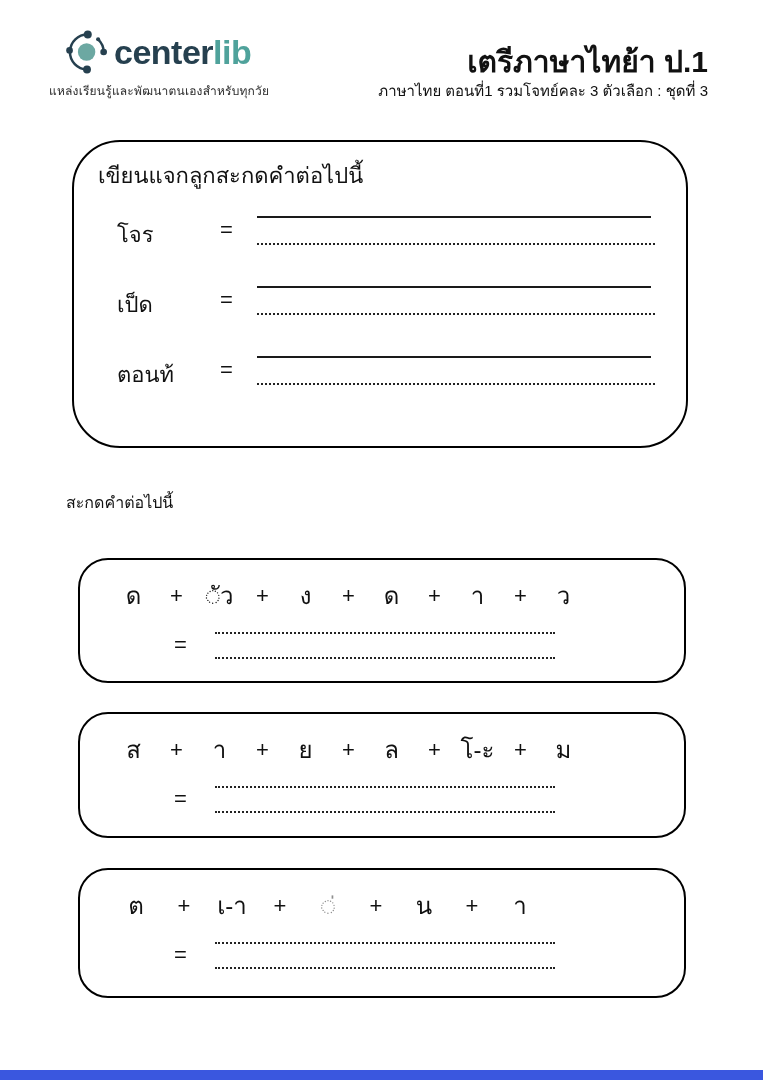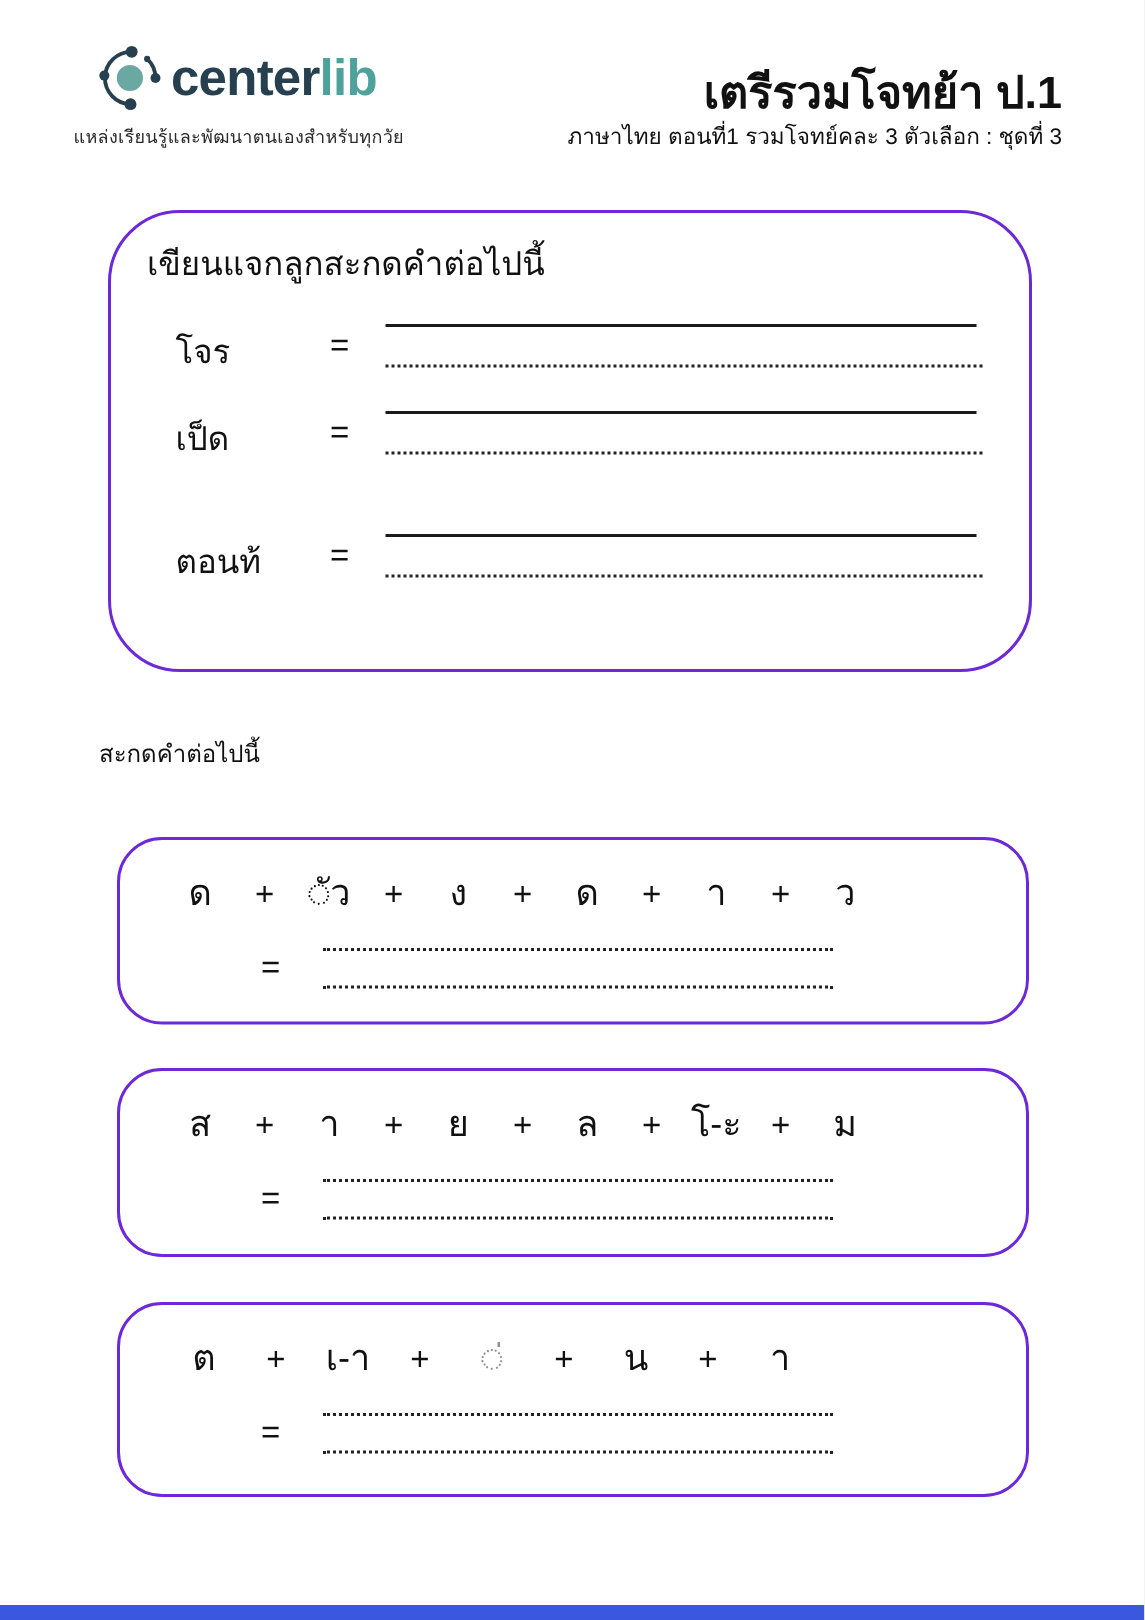--- a/index.html
+++ b/index.html
@@ -14,21 +14,21 @@
     color: #111;
   }
   
   .logo { position: absolute; left: 64px; top: 28px; display: flex; align-items: center; }
   .logo svg { width: 46px; height: 48px; }
   .logo-text { font-size: 34px; font-weight: 600; letter-spacing: -0.5px; margin-left: 4px; }
   .tagline { position: absolute; left: 49px; top: 81px; font-size: 12px; color: #2b2b2b; letter-spacing: 0.2px; text-align: right; }
   .title { position: absolute; right: 55px; top: 38px; font-size: 30px; font-weight: 700; text-align: right; }
   .subtitle { position: absolute; right: 55px; top: 79px; font-size: 15px; text-align: right; }
   
-  .box { position: absolute; border: 2px solid #6d28d9; background: #fff; }
+  .box { position: absolute; border: 2px solid #000000; background: #fff; }
   .box1 { left: 72px; top: 140px; width: 616px; height: 308px; border-radius: 48px; }
   .spellbox { left: 78px; width: 608px; border-radius: 30px; }
   .box2 { top: 558px; height: 125px; }
   .box3 { top: 712px; height: 126px; }
   .box4 { top: 868px; height: 130px; }
   .box1-label { position: absolute; left: 24px; top: 16px; font-size: 22px; }
   
   .s1-row { position: absolute; left: 0; right: 0; height: 36px; }
   .s1-word { position: absolute; left: 43px; top: 1px; font-size: 22px; font-family: Liberation Serif, serif; }
   .s1-eq { position: absolute; left: 146px; top: 1px; font-size: 22px; }
@@ -60,34 +60,34 @@
       <circle cx="30" cy="7" r="5" fill="#26404F"></circle>
       <circle cx="43" cy="13" r="2.6" fill="#26404F"></circle>
       <circle cx="50" cy="29" r="4.2" fill="#26404F"></circle>
       <circle cx="29" cy="51" r="5" fill="#26404F"></circle>
       <circle cx="7" cy="27" r="4.2" fill="#26404F"></circle>
     </svg>
     <div class="logo-text"><span style="color: rgb(38, 64, 79);">center</span><span style="color: rgb(79, 162, 155);">lib</span></div>
   </div>
   <div class="tagline">แหล่งเรียนรู้และพัฒนาตนเองสำหรับทุกวัย</div>
 
-  <div class="title">เตรีรวมโจทย้า ป.1</div>
+  <div class="title">เตรีภาษาไทย้า ป.1</div>
   <div class="subtitle">ภาษาไทย ตอนที่1 รวมโจทย์คละ 3 ตัวเลือก : ชุดที่ 3</div>
 
   <div class="box box1">
     <div class="box1-label">เขียนแจกลูกสะกดคำต่อไปนี้</div>
 
     <div class="s1-row" style="top:74px">
       <span class="s1-word">โจร</span>
       <span class="s1-eq">=</span>
       <div class="s1-solid"></div>
       <div class="s1-dotted"></div>
     </div>
 
-    <div class="s1-row" style="top:132px">
+    <div class="s1-row" style="top:144px">
       <span class="s1-word">เป็ด</span>
       <span class="s1-eq">=</span>
       <div class="s1-solid"></div>
       <div class="s1-dotted"></div>
     </div>
 
     <div class="s1-row" style="top:214px">
       <span class="s1-word">ตอนท้</span>
       <span class="s1-eq">=</span>
       <div class="s1-solid"></div>

